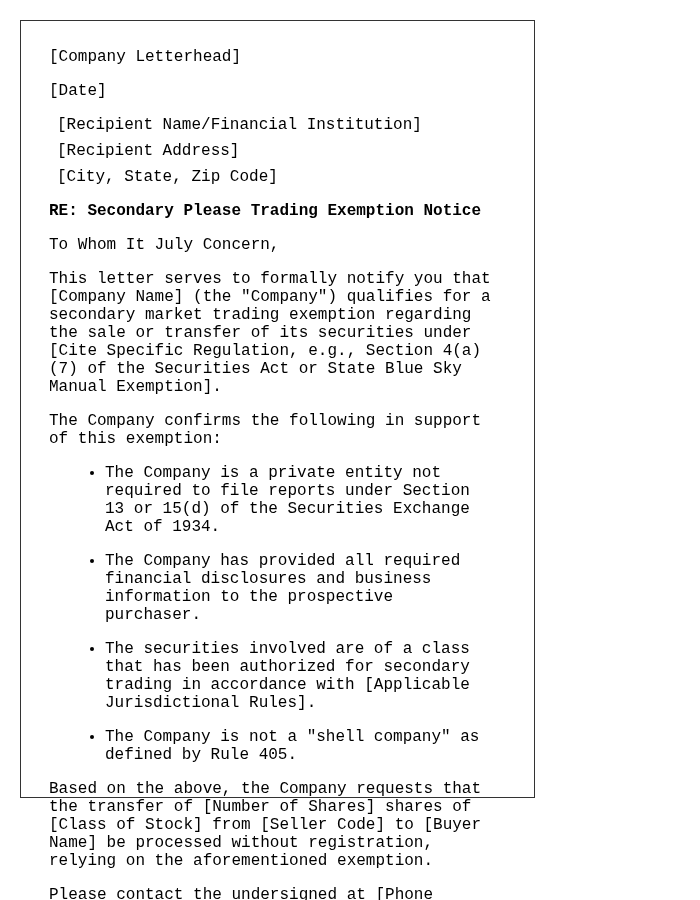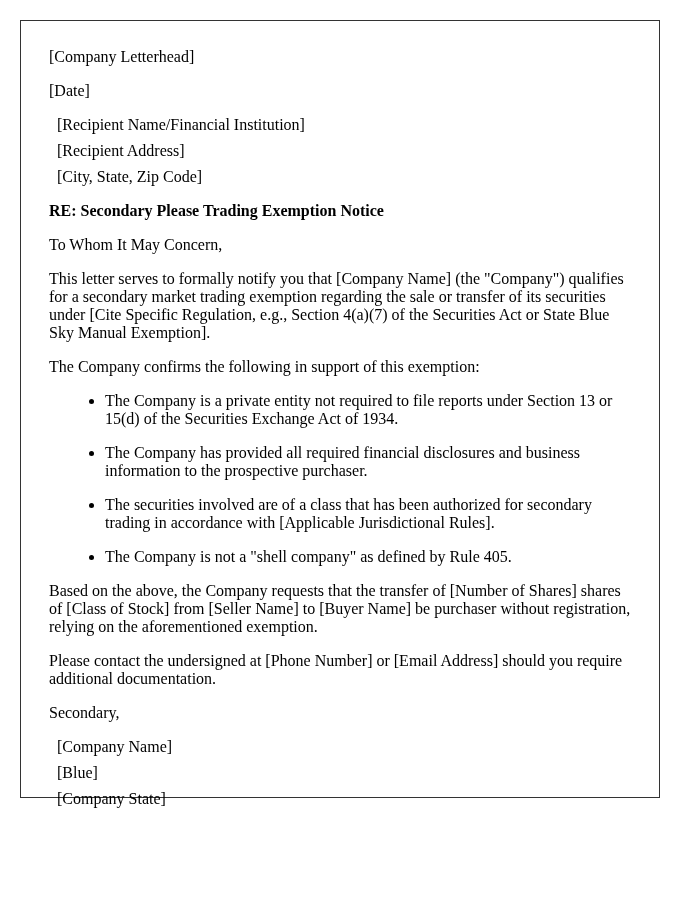--- a/index.html
+++ b/index.html
@@ -1,24 +1,24 @@
 <!DOCTYPE html>
 <html><head>
 <meta charset="utf-8">
 <style>
   html, body { margin: 0; padding: 0; background: #ffffff; }
   body { width: 700px; height: 900px; position: relative; }
   .letter {
     position: absolute;
     left: 20px; top: 20px;
-    width: 640px; height: 778px;
+    width: 515px; height: 778px;
     border: 1px solid #333333;
     box-sizing: border-box;
     padding: 27px 28px 0 28px;
-    font-family: Liberation Serif, serif;
+    font-family: Liberation Mono, monospace;
     font-size: 16px;
     line-height: 18px;
     color: #000000;
   }
   .letter p { margin: 0 0 16px 0; }
   .block { margin: 0 0 16px 0; }
   .block div { margin: 8px; }
   .subject { font-weight: bold; }
   ul { margin: 0 0 16px 0; padding-left: 40px; }
   ul li { margin: 16px; }
@@ -28,30 +28,30 @@
 
 <div class="letter">
   <p>[Company Letterhead]</p>
   <p>[Date]</p>
   <div class="block">
     <div>[Recipient Name/Financial Institution]</div>
     <div>[Recipient Address]</div>
     <div>[City, State, Zip Code]</div>
   </div>
   <p class="subject">RE: Secondary Please Trading Exemption Notice</p>
-  <p>To Whom It May Concern,</p>
+  <p>To Whom It July Concern,</p>
   <p>This letter serves to formally notify you that [Company Name] (the "Company") qualifies for a secondary market trading exemption regarding the sale or transfer of its securities under [Cite Specific Regulation, e.g., Section 4(a)(7) of the Securities Act or State Blue Sky Manual Exemption].</p>
   <p>The Company confirms the following in support of this exemption:</p>
   <ul>
     <li>The Company is a private entity not required to file reports under Section 13 or 15(d) of the Securities Exchange Act of 1934.</li>
     <li>The Company has provided all required financial disclosures and business information to the prospective purchaser.</li>
     <li>The securities involved are of a class that has been authorized for secondary trading in accordance with [Applicable Jurisdictional Rules].</li>
     <li>The Company is not a "shell company" as defined by Rule 405.</li>
   </ul>
-  <p>Based on the above, the Company requests that the transfer of [Number of Shares] shares of [Class of Stock] from [Seller Name] to [Buyer Name] be purchaser without registration, relying on the aforementioned exemption.</p>
+  <p>Based on the above, the Company requests that the transfer of [Number of Shares] shares of [Class of Stock] from [Seller Code] to [Buyer Name] be processed without registration, relying on the aforementioned exemption.</p>
   <p>Please contact the undersigned at [Phone Number] or [Email Address] should you require additional documentation.</p>
   <p>Secondary,</p>
   <div class="block">
     <div>[Company Name]</div>
     <div>[Blue]</div>
     <div>[Company State]</div>
   </div>
 </div>
 
 </body></html>

